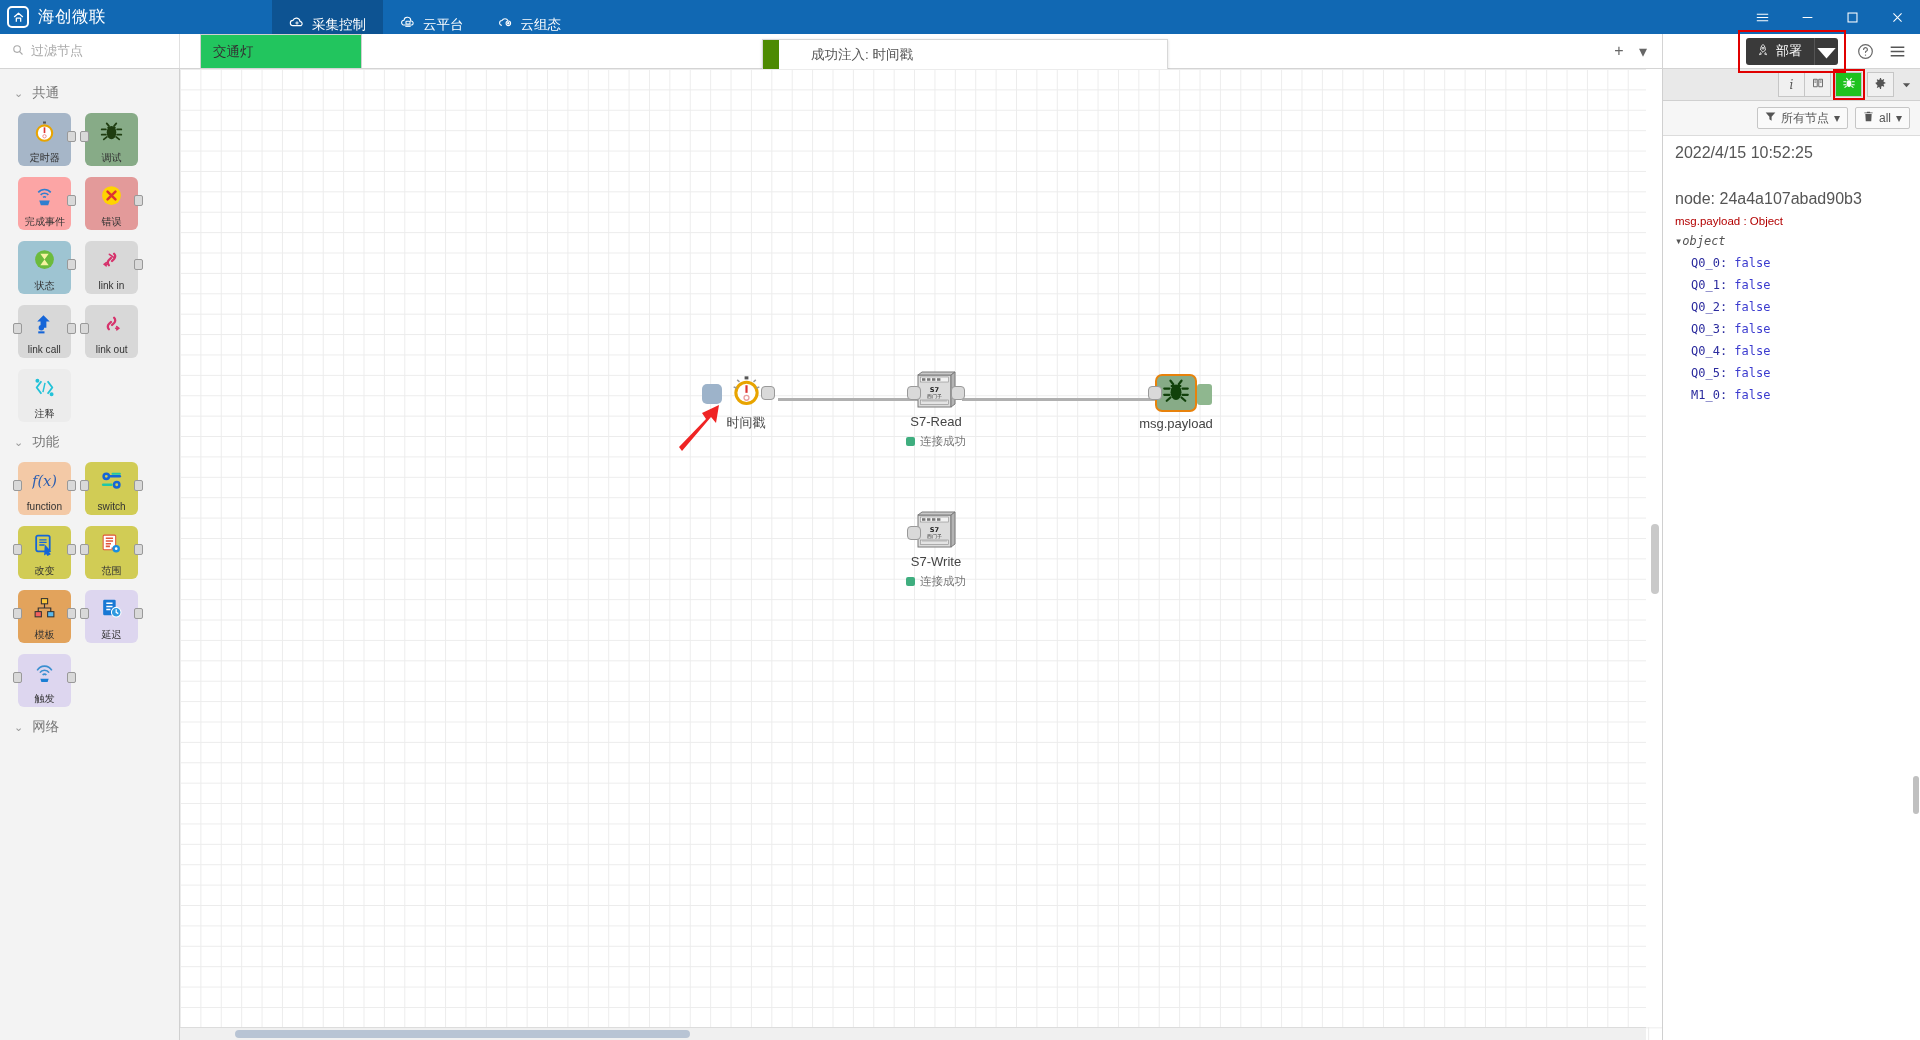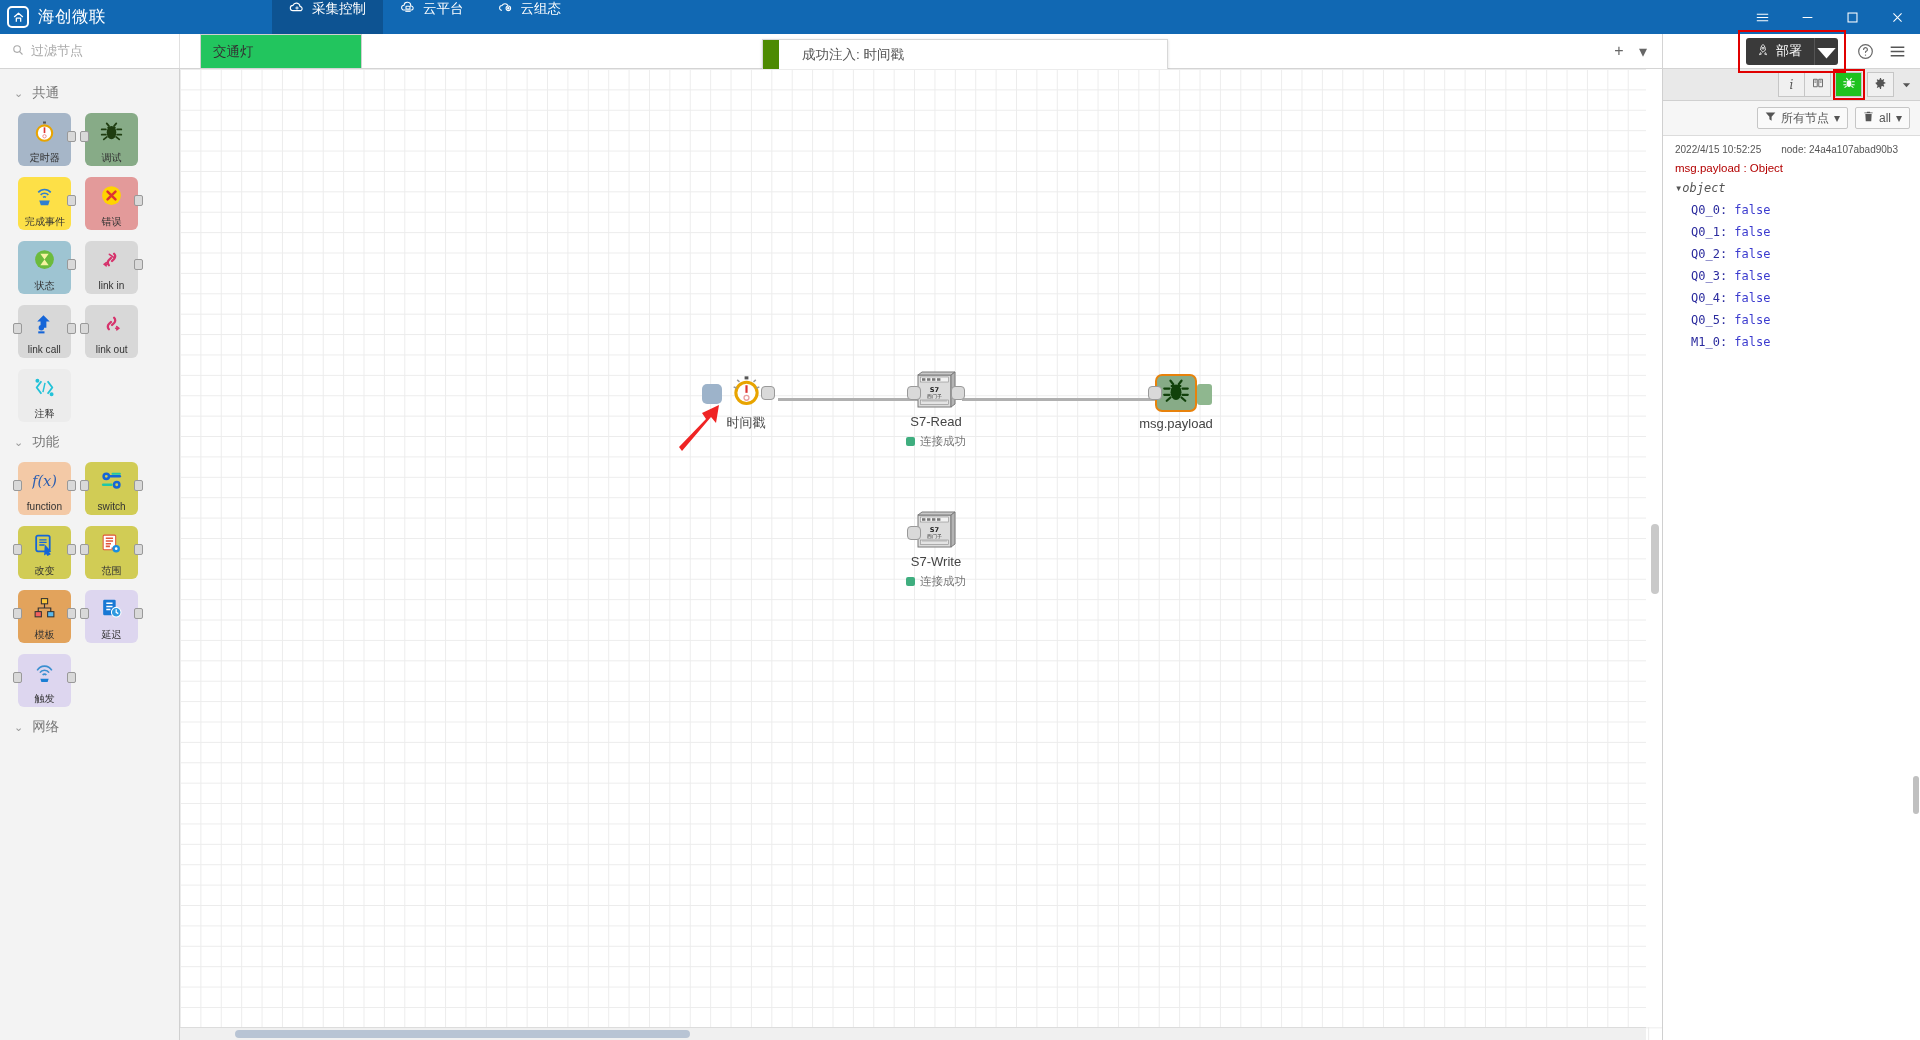--- a/index.html
+++ b/index.html
@@ -16,21 +16,21 @@
     color:#fff; position:relative;
   }
   #brand { display:flex; align-items:center; gap:9px; padding-left:7px; width:272px; }
   #brand .logo {
     width:22px; height:22px; border:2px solid #fff; border-radius:5px;
     display:flex; align-items:center; justify-content:center;
   }
   #brand .logo svg { width:13px; height:13px; }
   #brand .name { font-size:16.5px; letter-spacing:.5px; }
 
-  .tt { display:flex; align-items:flex-start; gap:7px; height:34px; padding:0 17px;
+  .tt { display:flex; align-items:flex-end; gap:7px; height:34px; padding:0 17px;
         font-size:13.5px; cursor:default; }
   .tt.active { background:#0d5392; }
   .tt svg { width:16px; height:16px; flex:none; }
 
   #win-ctl { position:absolute; right:0; top:0; height:34px; display:flex; align-items:center; }
   #win-ctl .wb { width:45px; height:34px; display:flex; align-items:center; justify-content:center; }
   #win-ctl .wb svg { width:13px; height:13px; }
 
   
   #subbar { height:35px; display:flex; align-items:stretch; background:#fff;
@@ -48,21 +48,21 @@
     border:1px solid #d0d0d0; border-bottom:none;
     display:flex; align-items:center; padding-left:12px;
     font-size:13.5px; color:#333;
   }
   #toast {
     position:absolute; left:582px; top:5px; width:406px; height:31px;
     background:#fff; border:1px solid #d8d8d8; display:flex; align-items:center;
     box-shadow:0 1px 3px rgba(0,0,0,.14);
   }
   #toast .bar { width:16px; height:100%; background:#4d8a02; flex:none; }
-  #toast .msg { font-size:13.5px; color:#555; padding-left:23px; }
+  #toast .msg { font-size:13.5px; color:#555; padding-left:32px; }
 
   #tabtools { position:absolute; right:0; top:0; height:34px; display:flex; align-items:center; gap:2px; padding-right:8px; }
   #tabtools .tb { width:22px; height:26px; display:flex; align-items:center; justify-content:center; color:#666; font-size:16px; }
 
   
   #rightbar {
     width:258px; border-left:1px solid #d4d4d4; display:flex; align-items:center;
     justify-content:flex-end; gap:6px; padding-right:10px; background:#fff;
   }
   #deploy-wrap { border:2px solid #e00000; padding:6px; display:flex; }
@@ -154,21 +154,21 @@
 
   #dbg-filters { display:flex; justify-content:flex-end; align-items:center; gap:7px;
                  padding:6px 10px; background:#f6f6f6; border-bottom:1px solid #dcdcdc; }
   .fbtn { display:flex; align-items:center; gap:5px; height:22px; padding:0 7px;
           border:1px solid #c6c6c6; background:#fafafa; border-radius:2px;
           font-size:12px; color:#555; }
   .fbtn svg { width:11px; height:11px; }
 
   #dbg-body { flex:1; background:#fff; overflow:hidden; position:relative; font-size:12.5px; }
   .dbg-entry { padding:8px 10px 4px 12px; }
-  .dbg-meta { color:#555; font-size:10px; display:flex; gap:20px; }
+  .dbg-meta { color:#555; font-size:16px; display:flex; gap:28px;flex-direction:column; }
   .dbg-topic { color:#b30000; font-size:11.5px; margin-top:7px; }
   .dbg-obj { margin-top:7px; font-family:"DejaVu Sans Mono","Liberation Mono",monospace;
              font-size:12px; color:#555; font-style:italic; }
   .kv { margin-top:8px; margin-left:16px; font-family:"DejaVu Sans Mono","Liberation Mono",monospace;
         font-size:12px; }
   .kv .k { color:#2b2b9e; }
   .kv .v { color:#3b3bcf; }
   #dbg-scroll { position:absolute; right:0; top:0; bottom:0; width:8px; }
   #dbg-scroll .thumb { position:absolute; right:1px; top:640px; width:6px; height:38px;
                        background:#c0c0c0; border-radius:3px; }
@@ -332,21 +332,21 @@
         <span class="glyph">
           <svg viewBox="0 0 24 24" fill="#1f3d10">
               <ellipse cx="12" cy="13" rx="4.6" ry="6.4"></ellipse>
               <path d="M7.4 4.2l2.2 2.6M16.6 4.2l-2.2 2.6M2.6 10h4M17.4 10h4M2.6 15h4M17.4 15h4M4.6 19.6l3-2.4M19.4 19.6l-3-2.4" stroke="#1f3d10" stroke-width="1.7" stroke-linecap="round"></path>
               <path d="M8 7.6h8v1.4H8z"></path>
             </svg>
         </span>
         <span class="lbl">调试</span>
       </div>
 
-      <div class="pnode" style="background:#fde047">
+      <div class="pnode" style="background:#fca5a5">
         <span class="port out"></span>
         <span class="glyph">
           <svg viewBox="0 0 24 24" fill="none" stroke="#2f7fd0" stroke-width="1.5">
               <path d="M6 9a8 8 0 0112 0M8.3 11.4a5 5 0 017.4 0M10.6 13.8a2.2 2.2 0 012.8 0"></path>
               <path d="M8 17.5h8l-1 3H9z" fill="#2f7fd0"></path>
             </svg>
         </span>
         <span class="lbl">完成事件</span>
       </div>
 

